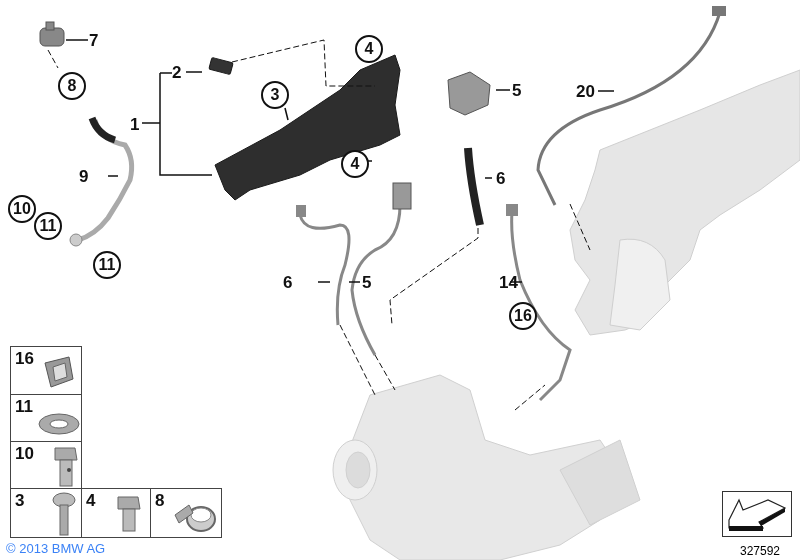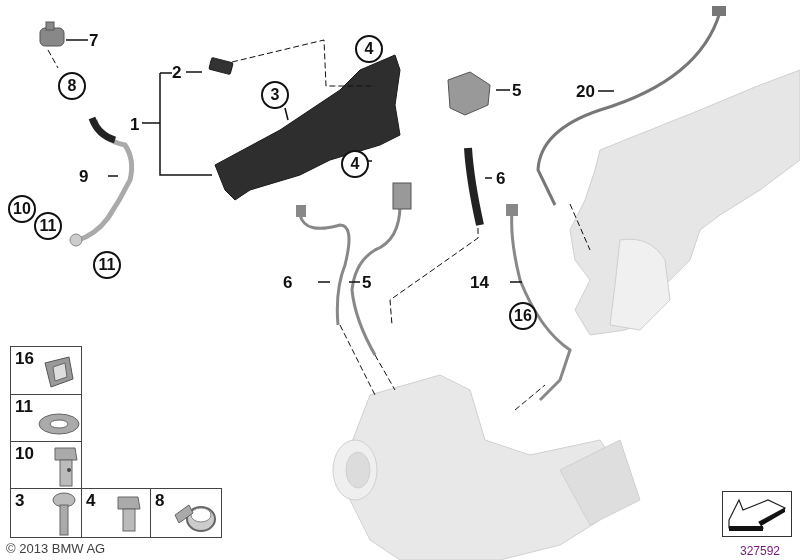--- a/index.html
+++ b/index.html
@@ -4,22 +4,22 @@
 <style>
   html,body{margin:0;padding:0;background:#fff;}
   body{width:800px;height:560px;position:relative;overflow:hidden;font-family:"Liberation Sans",sans-serif;}
   #diagram{position:absolute;left:0;top:0;width:800px;height:560px;}
   .lbl{position:absolute;font-weight:bold;font-size:17px;color:#111;line-height:1;}
   .circ{position:absolute;width:28px;height:28px;border:2px solid #111;border-radius:50%;background:#fff;
         display:flex;align-items:center;justify-content:center;font-weight:bold;font-size:16px;color:#111;box-sizing:border-box;}
   .cell{position:absolute;border:1px solid #444;box-sizing:border-box;}
   .cell .num{position:absolute;left:4px;top:2px;font-weight:bold;font-size:17px;color:#111;}
   .cell svg{position:absolute;}
-  .copyright{position:absolute;left:6px;top:541px;font-size:13px;color:#404040;}
-  .ref{position:absolute;left:740px;top:544px;font-size:12px;color:#701a75;}
+  .copyright{position:absolute;left:6px;top:541px;font-size:13px;color:#3b82f6;}
+  .ref{position:absolute;left:740px;top:544px;font-size:12px;color:#000000;}
   .arrowbox{position:absolute;left:722px;top:491px;width:70px;height:46px;border:1px solid #333;box-sizing:border-box;}
 </style>
 </head>
 <body>
 
 <div id="diagram">
   <svg width="800" height="560" style="position:absolute;left:0;top:0">
 
     <g fill="#e6e6e6" stroke="#cfcfcf" stroke-width="1">
       <path d="M600 150 L650 130 L700 110 L760 85 L800 70 L800 160 L760 190 L720 215 L700 230 L690 260 L660 290 L650 320 L625 330 L590 335 L575 310 L590 280 L575 260 L570 230 L585 200 L595 170 Z"></path>
@@ -99,21 +99,21 @@
   <div class="circ" style="left:341px;top:150px">4</div>
   <span class="lbl" style="left:512px;top:82px">5</span>
   <span class="lbl" style="left:496px;top:170px">6</span>
   <span class="lbl" style="left:576px;top:83px">20</span>
   <span class="lbl" style="left:79px;top:168px">9</span>
   <div class="circ" style="left:8px;top:195px">10</div>
   <div class="circ" style="left:34px;top:212px">11</div>
   <div class="circ" style="left:93px;top:251px">11</div>
   <span class="lbl" style="left:283px;top:274px">6</span>
   <span class="lbl" style="left:362px;top:274px">5</span>
-  <span class="lbl" style="left:470px;top:274px">14</span>
+  <span class="lbl" style="left:499px;top:274px">14</span>
   <div class="circ" style="left:509px;top:302px">16</div>
 </div>
 
 <div class="cell" style="left:10px;top:346px;width:72px;height:49px">
   <span class="num">16</span>
   <svg width="40" height="38" style="left:28px;top:6px">
     <path d="M6 10 L30 4 L34 26 L12 34 Z" fill="#999" stroke="#555"></path>
     <path d="M14 14 L26 10 L28 24 L16 28 Z" fill="#ddd" stroke="#666"></path>
   </svg>
 </div>

